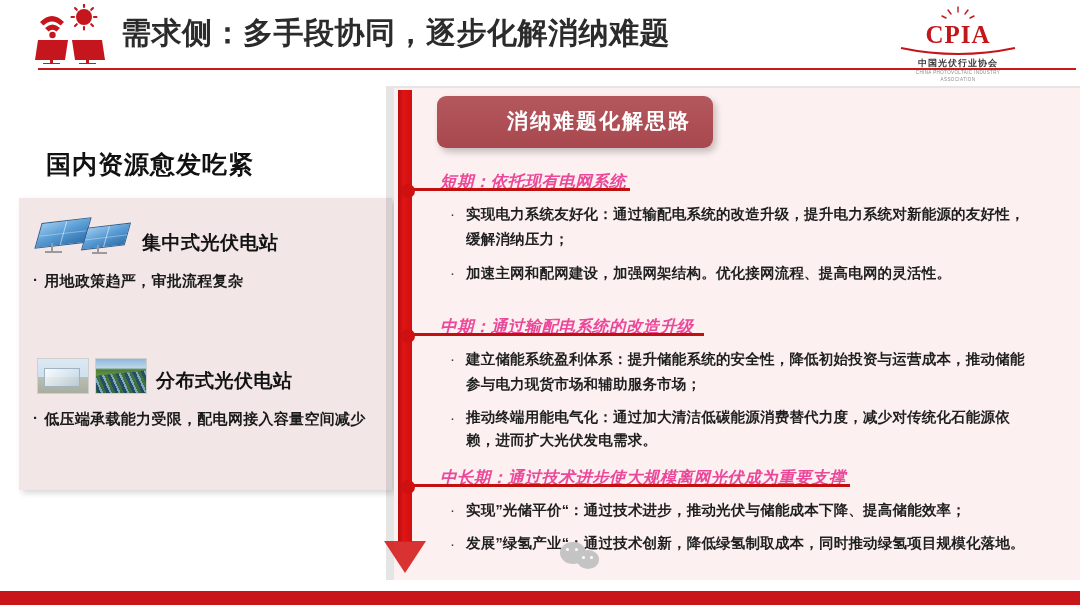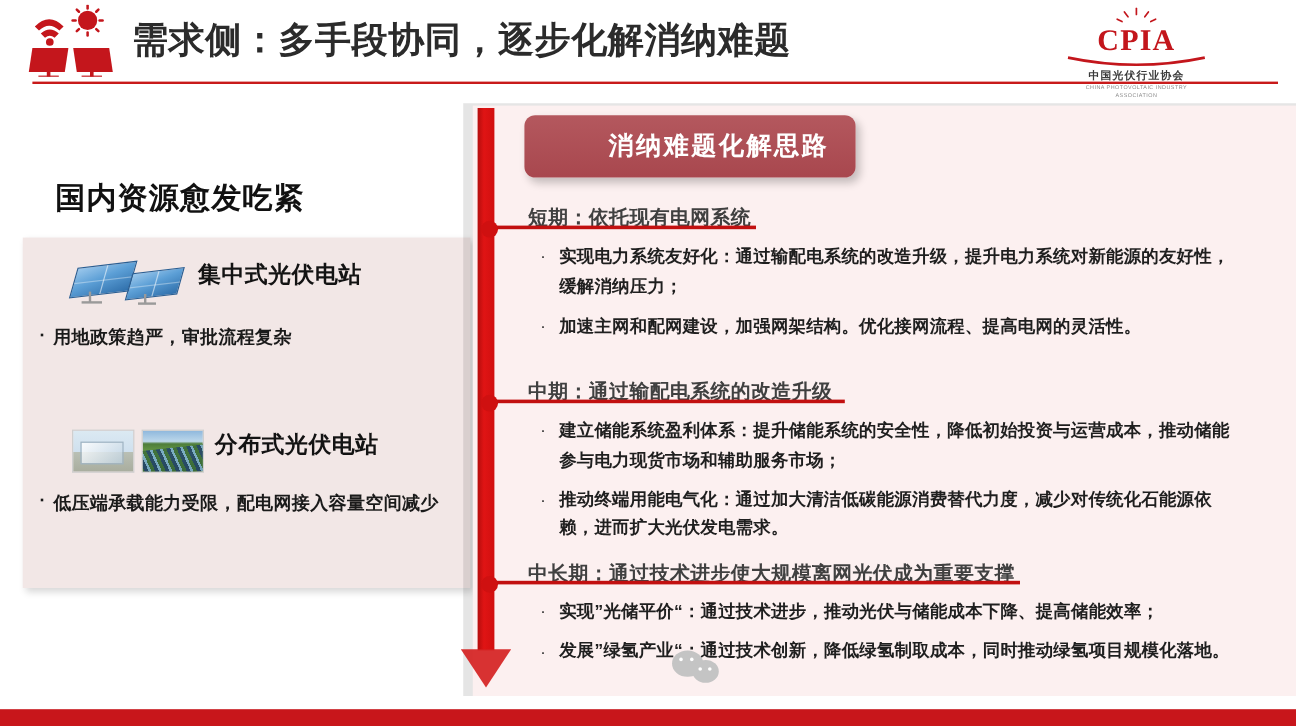--- a/index.html
+++ b/index.html
@@ -4,21 +4,21 @@
 <style>
   html,body{margin:0;padding:0;}
   body{
     width:1080px;height:605px;overflow:hidden;background:#ffffff;
     font-family:"Liberation Sans","DejaVu Sans",sans-serif;
     -webkit-font-smoothing:antialiased;
   }
   .slide{position:relative;width:1080px;height:605px;background:#fff;overflow:hidden;}
 
   
-  .header{position:absolute;left:5px;top:0;width:1016px;height:72px;}
+  .header{position:absolute;left:16px;top:0;width:1016px;height:72px;}
   .brand-mark{position:absolute;left:16px;top:4px;width:76px;height:60px;}
   .title{
     position:absolute;left:105px;top:13px;
     font-size:30px;font-weight:bold;color:#2b2b2b;letter-spacing:.5px;
     white-space:nowrap;
   }
   .header-rule{
     position:absolute;left:22px;top:68px;width:1038px;height:2px;
     background:#c81a1a;
   }
@@ -34,21 +34,21 @@
   .left-heading{
     position:absolute;left:46px;top:148px;
     font-size:25px;font-weight:bold;color:#111;letter-spacing:1px;
   }
   .left-card{
     position:absolute;left:19px;top:198px;width:373px;height:292px;
     background:#f2e7e6;
     box-shadow:3px 3px 6px rgba(0,0,0,.16);
   }
   .lc-block{position:absolute;left:0;width:373px;}
-  .lc-row{display:flex;align-items:flex-start;gap:9px;padding-left:41px;}
+  .lc-row{display:flex;align-items:flex-end;gap:9px;padding-left:18px;}
   .lc-label{font-size:19px;font-weight:bold;color:#131313;letter-spacing:.5px;}
   .lc-bullet{
     padding-left:14px;margin-top:16px;
     font-size:15px;font-weight:bold;color:#1a1a1a;letter-spacing:.3px;
     display:flex;gap:6px;
   }
   .dot-sq{color:#1a1a1a;font-size:15px;line-height:1;}
 
   
   .panel-icon{position:relative;width:96px;height:40px;}
@@ -101,21 +101,21 @@
 
   .badge{
     position:absolute;left:437px;top:96px;
     padding:11px 22px 13px 22px;border-radius:9px;
     background:linear-gradient(180deg,#b4585e 0%,#a8474e 100%);
     box-shadow:3px 4px 7px rgba(0,0,0,.22);
   }
   .badge span{font-size:21px;font-weight:bold;color:#fff;letter-spacing:2px;margin-left:48px;}
 
   .sec{position:absolute;left:440px;width:610px;}
-  .sec-title{font-size:16.5px;font-weight:bold;color:#404040;letter-spacing:.4px;white-space:nowrap;}
+  .sec-title{font-size:16.5px;font-weight:bold;color:#ec4899;letter-spacing:.4px;white-space:nowrap;font-style:italic;}
   .sec-items{margin-top:9px;}
   .item{display:flex;gap:11px;margin-bottom:9px;padding-left:10px;}
   .item .bdot{flex:0 0 auto;color:#3a3a3a;font-size:15px;line-height:24px;}
   .item .txt{
     font-size:14.5px;font-weight:bold;color:#1f1f1f;line-height:25px;letter-spacing:.2px;
     max-width:566px;
   }
   .item.tight .txt{line-height:23px;}
 
   

